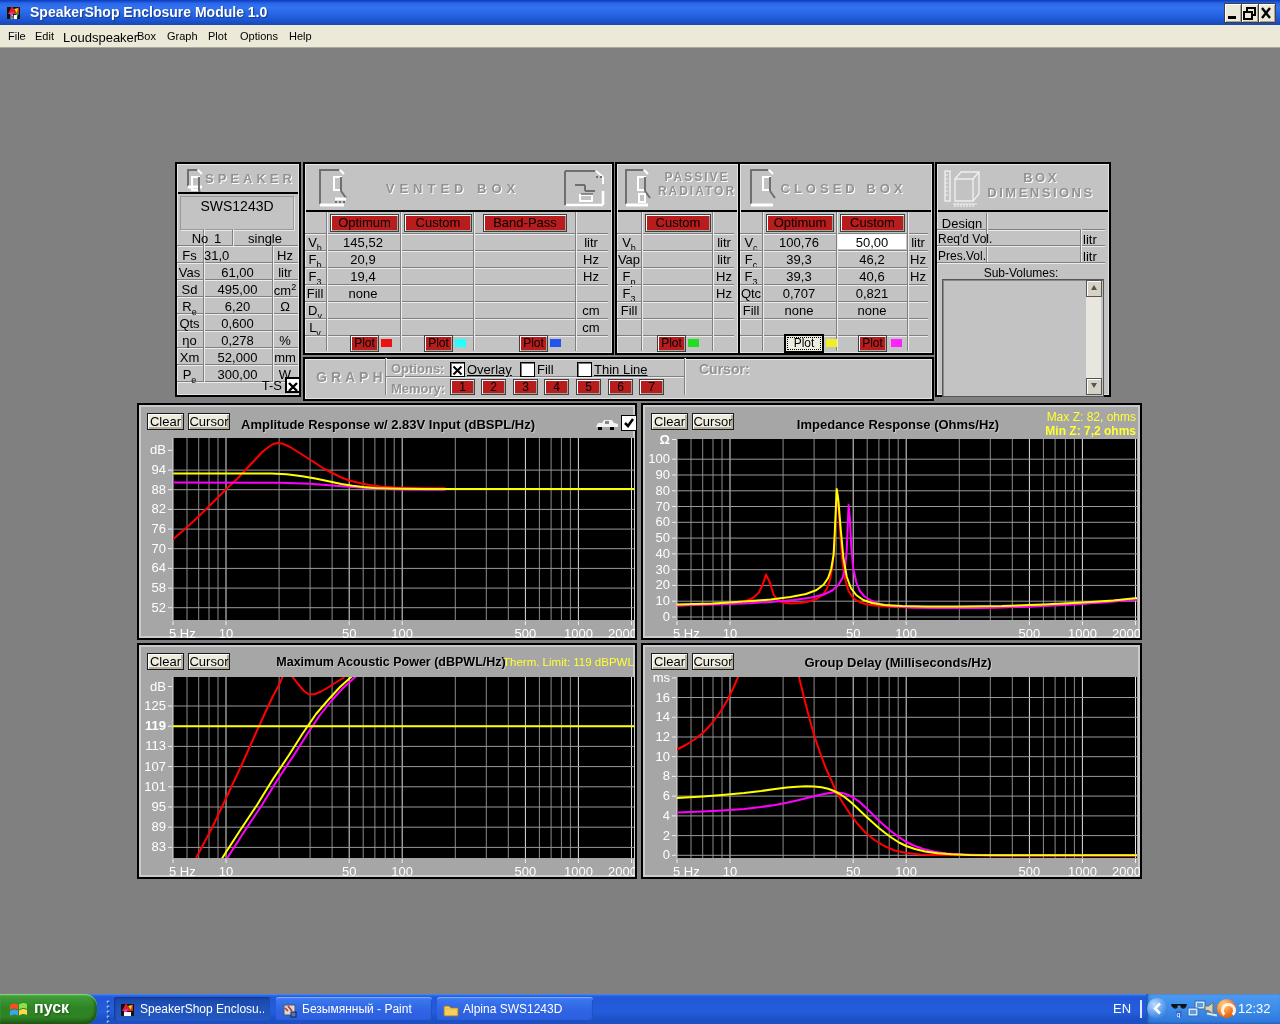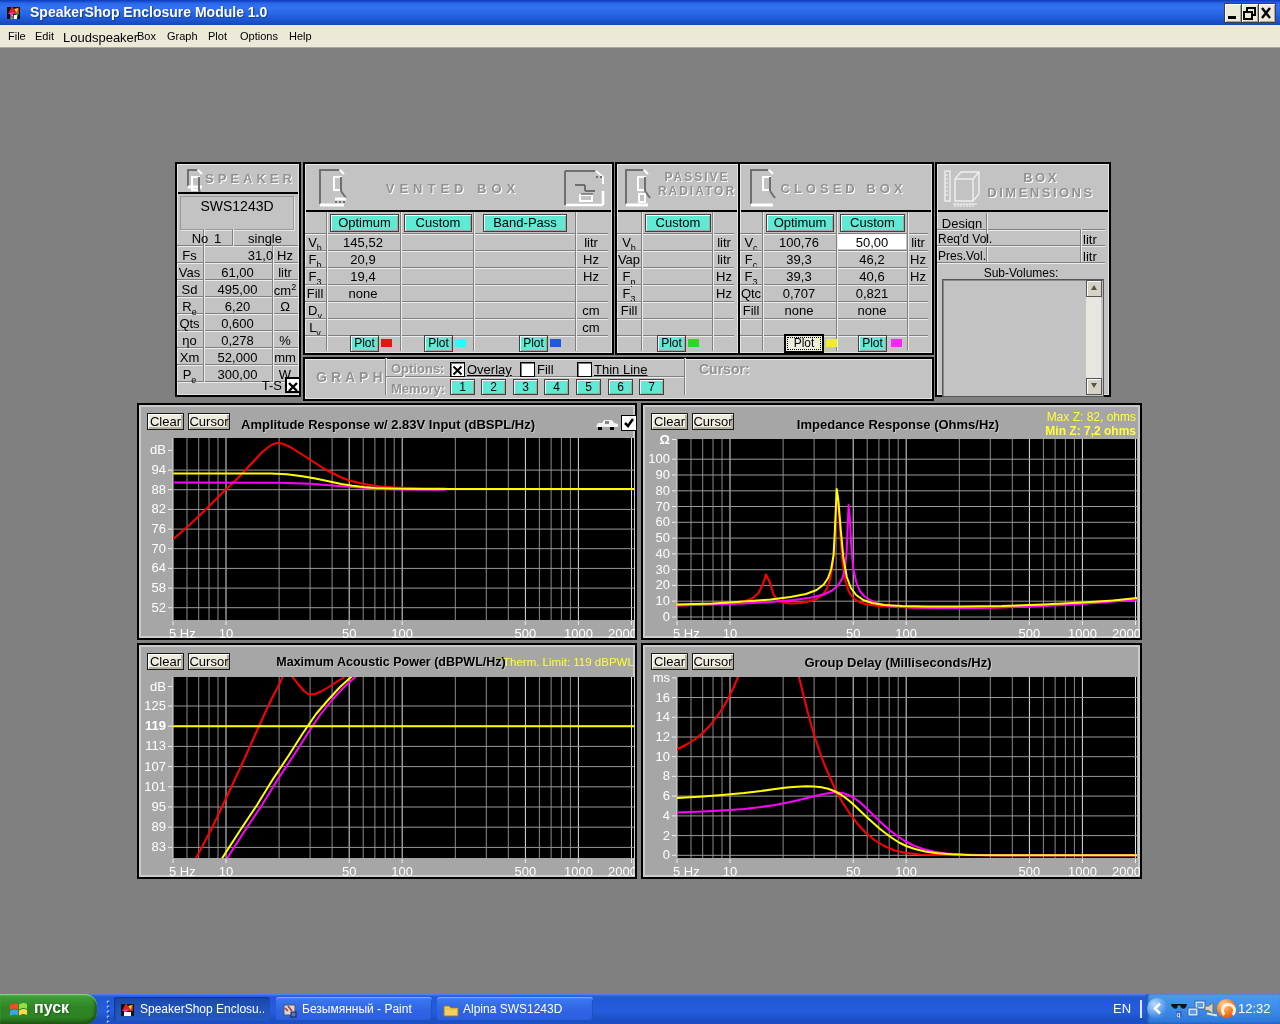--- a/index.html
+++ b/index.html
@@ -2,21 +2,21 @@
 <html><head><meta charset="utf-8"><style>
 html,body{margin:0;padding:0;}
 body{width:1280px;height:1024px;overflow:hidden;position:relative;
  font-family:"Liberation Sans",sans-serif;background:#808080;}
 .abs{position:absolute;}
 .panel{position:absolute;background:#c3c3c3;border:2px solid #000;
  box-shadow:inset 1px 1px 0 #e6e6e6, inset -1px -1px 0 #e0e0e0;}
 .gpanel{position:absolute;background:#a6a6a6;border:2px solid #000;
  box-shadow:inset 0 0 0 2px #cbcbcb;}
 .emboss{color:#929292;text-shadow:1px 1px 0 #ffffff;font-weight:bold;}
-.btn{position:absolute;background:#5eead4;border:1px solid #404040;
+.btn{position:absolute;background:#b91c1c;border:1px solid #404040;
  box-shadow:inset 1px 1px 0 #ffffff, inset -1px -1px 0 #a7a395;
  color:#000;text-align:center;font-size:13px;}
 .gbtn{position:absolute;background:#eeebdf;border:1px solid #1a1a1a;
  box-shadow:inset 1px 1px 0 #ffffff, inset -2px -2px 0 #b4b0a0;
  color:#000;text-align:center;font-size:12px;}
 sub{font-size:9px;}
 .chk{position:absolute;width:13px;height:13px;background:#fff;border:1px solid #000;}
 </style></head><body>
 <div class="abs" style="left:0;top:0;width:1280px;height:25px;background:linear-gradient(180deg,#0c3bc0 0%,#2a68e8 14%,#3272ef 30%,#2767e6 55%,#1d56d2 80%,#1747b2 100%);">
     <svg class="abs" style="left:6px;top:4px" width="17" height="17">
@@ -66,21 +66,21 @@
   </div>
 <div class="abs" style="left:177px;top:245px;width:121px;height:1px;background:#808080;box-shadow:0 1px 0 #ececec;"></div>
 <div class="abs" style="left:203px;top:229px;width:1px;height:17px;background:#808080;box-shadow:1px 0 0 #ececec;"></div>
 <div class="abs" style="left:232px;top:229px;width:1px;height:17px;background:#808080;box-shadow:1px 0 0 #ececec;"></div>
 <div class="abs " style="left:204px;top:231px;font-size:13px;color:#000;width:27px;text-align:center;">1</div>
 <div class="abs " style="left:233px;top:231px;font-size:13px;color:#000;width:64px;text-align:center;">single</div>
 <div class="abs " style="left:177px;top:231px;font-size:13px;color:#000;width:46px;text-align:center;">No</div>
 <div class="abs" style="left:177px;top:262px;width:121px;height:1px;background:#808080;box-shadow:0 1px 0 #ececec;"></div>
 <div class="abs" style="left:203px;top:246px;width:1px;height:17px;background:#808080;box-shadow:1px 0 0 #ececec;"></div>
 <div class="abs" style="left:272px;top:246px;width:1px;height:17px;background:#808080;box-shadow:1px 0 0 #ececec;"></div>
-<div class="abs " style="left:204px;top:248px;font-size:13px;color:#000;width:67px;text-align:center;padding-left:23px;">31,0</div>
+<div class="abs " style="left:204px;top:248px;font-size:13px;color:#000;width:67px;">31,0</div>
 <div class="abs " style="left:273px;top:248px;font-size:13px;color:#000;width:24px;text-align:center;">Hz</div>
 <div class="abs " style="left:177px;top:248px;font-size:13px;color:#000;width:25px;text-align:center;">Fs</div>
 <div class="abs" style="left:177px;top:279px;width:121px;height:1px;background:#808080;box-shadow:0 1px 0 #ececec;"></div>
 <div class="abs" style="left:203px;top:263px;width:1px;height:17px;background:#808080;box-shadow:1px 0 0 #ececec;"></div>
 <div class="abs" style="left:272px;top:263px;width:1px;height:17px;background:#808080;box-shadow:1px 0 0 #ececec;"></div>
 <div class="abs " style="left:204px;top:265px;font-size:13px;color:#000;width:67px;text-align:center;">61,00</div>
 <div class="abs " style="left:273px;top:265px;font-size:13px;color:#000;width:24px;text-align:center;">litr</div>
 <div class="abs " style="left:177px;top:265px;font-size:13px;color:#000;width:25px;text-align:center;">Vas</div>
 <div class="abs" style="left:177px;top:296px;width:121px;height:1px;background:#808080;box-shadow:0 1px 0 #ececec;"></div>
 <div class="abs" style="left:203px;top:280px;width:1px;height:17px;background:#808080;box-shadow:1px 0 0 #ececec;"></div>

